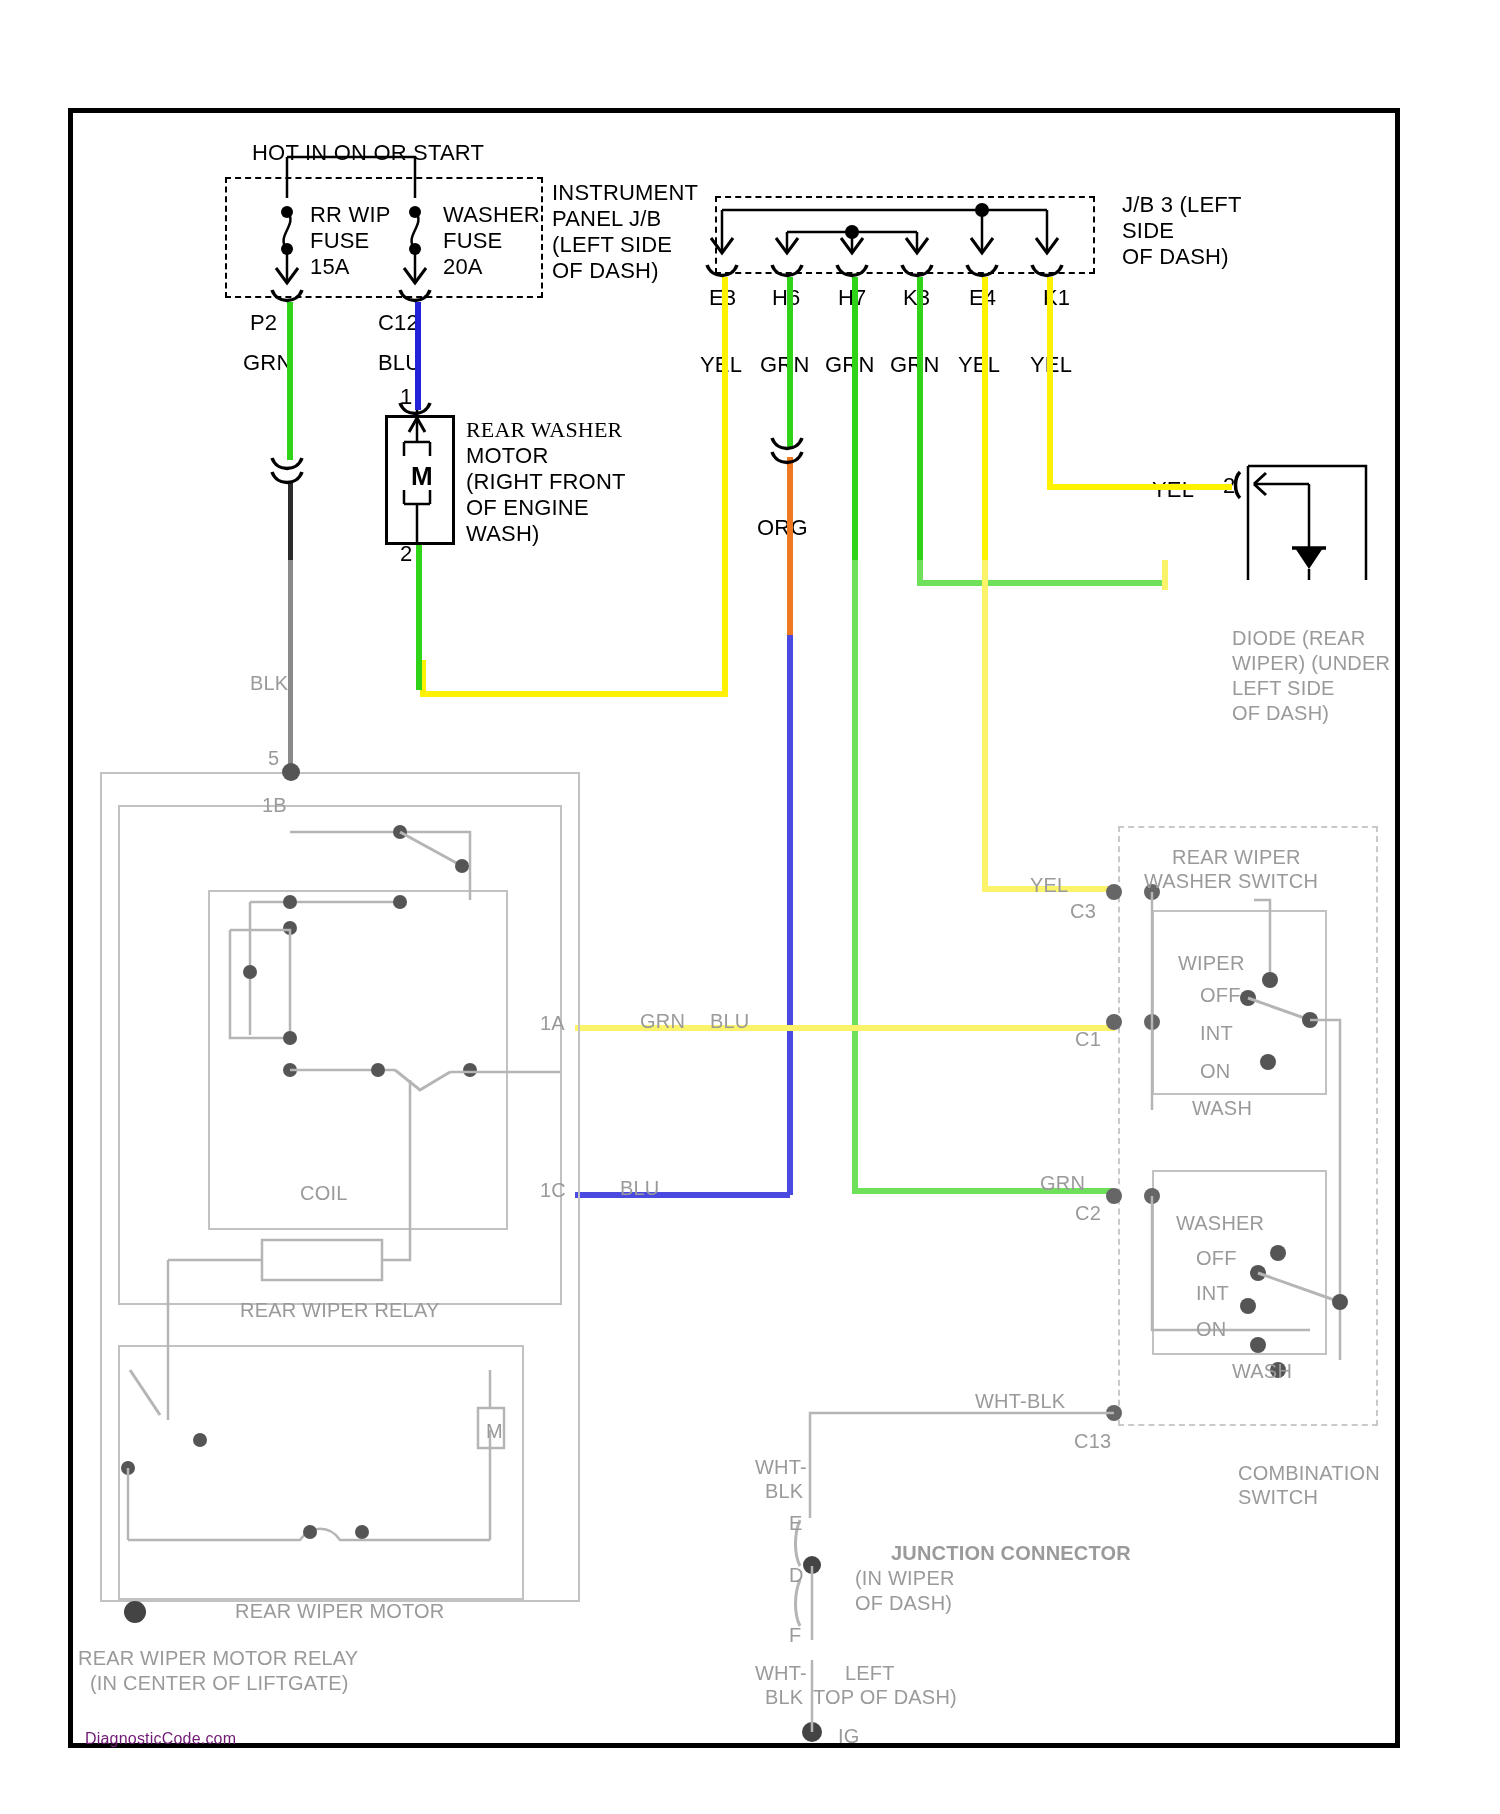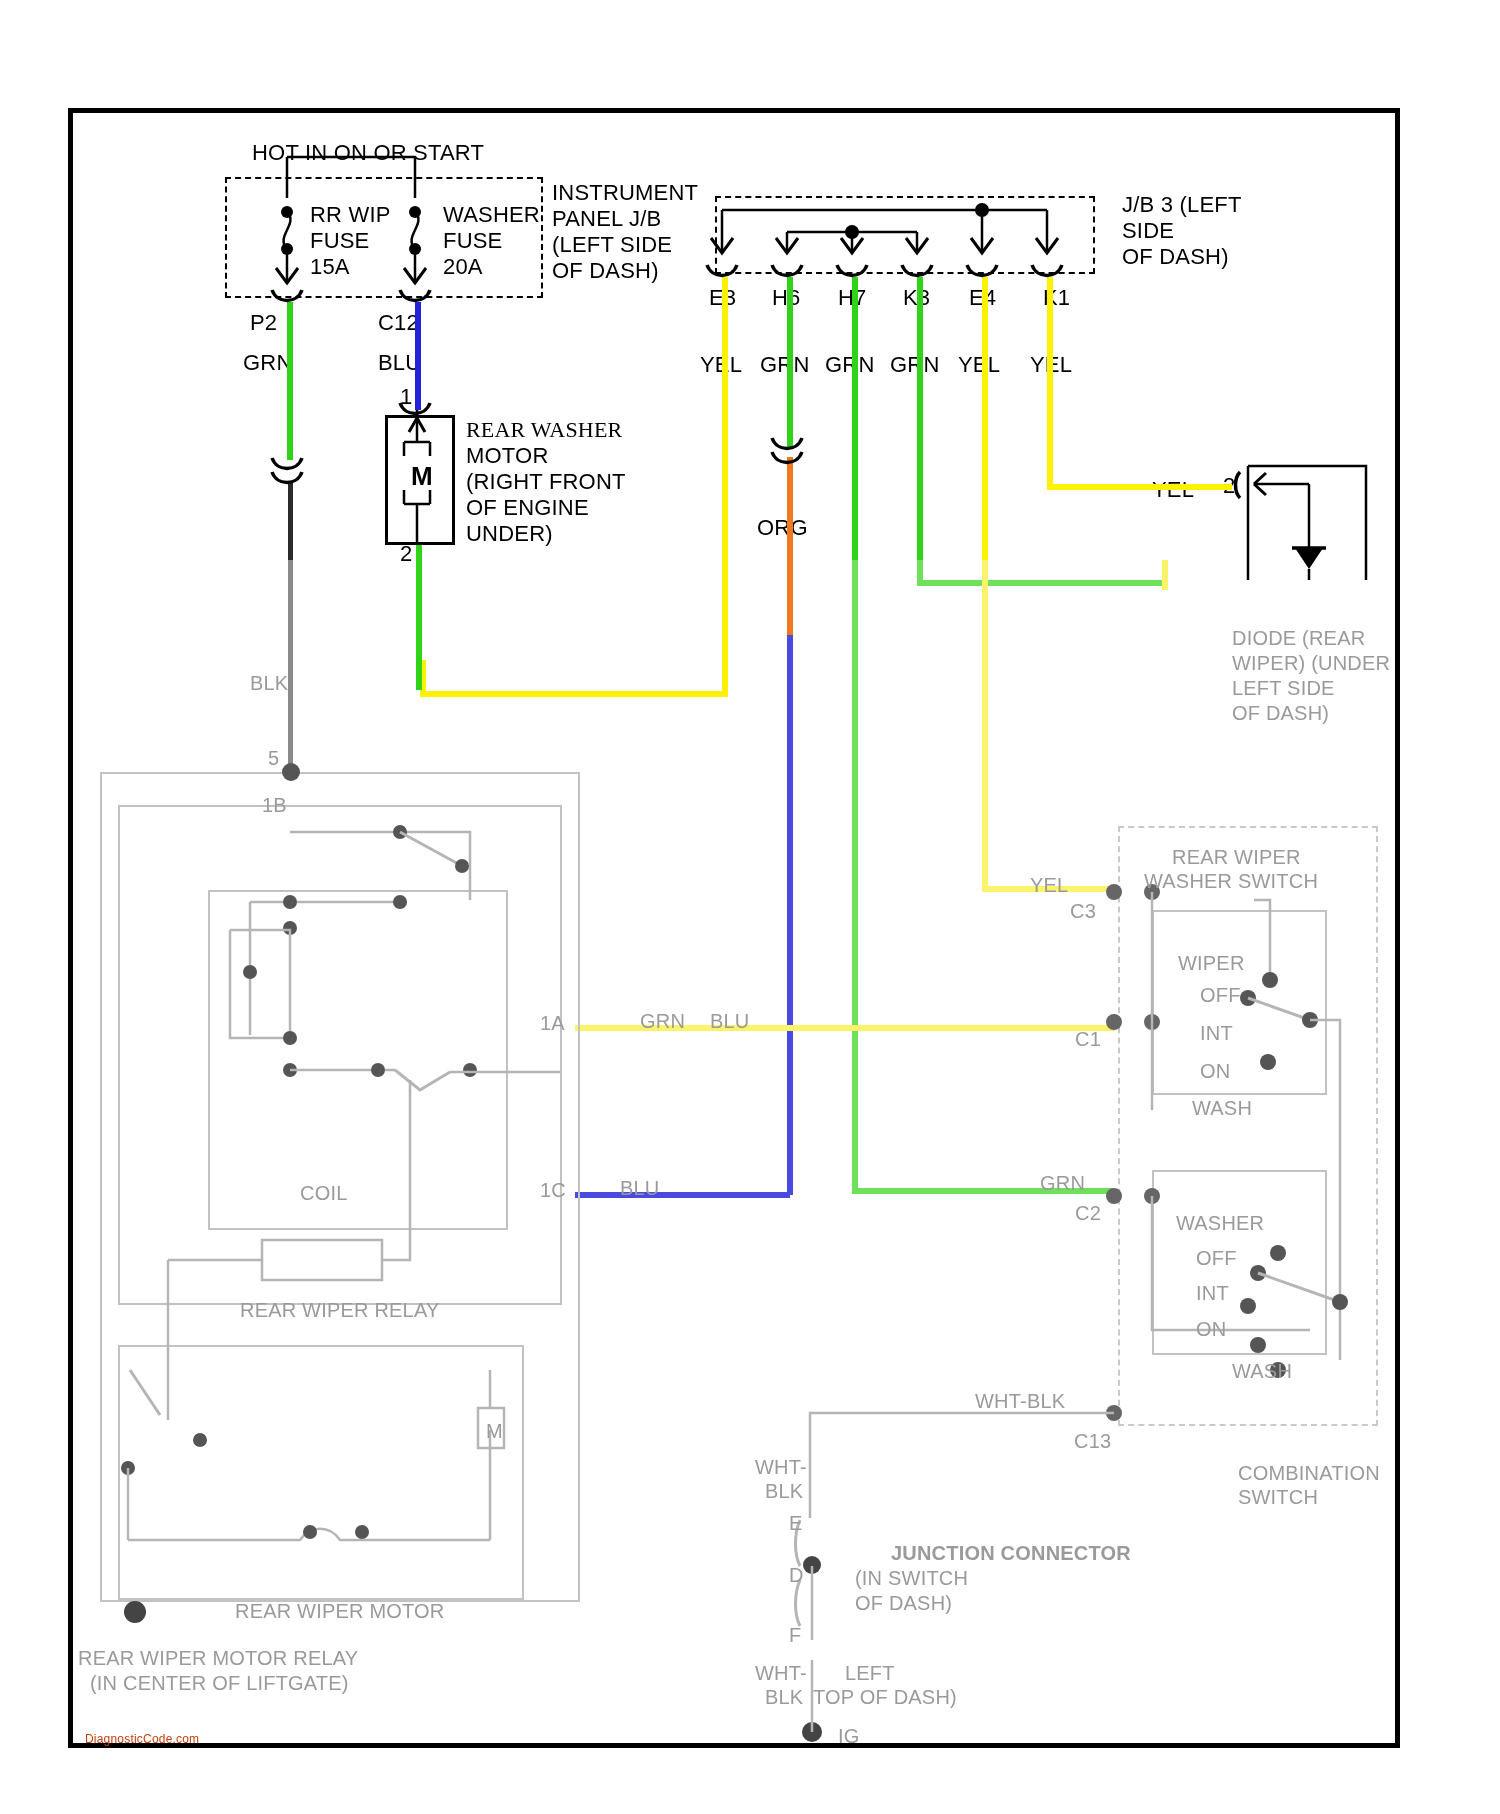--- a/index.html
+++ b/index.html
@@ -73,21 +73,21 @@
   <div class="bline" style="left:452px;top:395px;width:3px;height:130px;"></div>
   <div class="bline" style="left:385px;top:395px;width:70px;height:3px;"></div>
   <div class="bline" style="left:385px;top:522px;width:70px;height:3px;"></div>
   <div class="txt" style="left:411px;top:443px;font-size:26px;font-weight:bold;">M</div>
   <div class="txt" style="left:400px;top:364px;">1</div>
   <div class="txt" style="left:400px;top:521px;">2</div>
   <div class="txt" style="left:466px;top:397px;font-family:Liberation Serif, serif;">REAR WASHER</div>
   <div class="txt" style="left:466px;top:423px;">MOTOR</div>
   <div class="txt" style="left:466px;top:449px;">(RIGHT FRONT</div>
   <div class="txt" style="left:466px;top:475px;">OF ENGINE</div>
-  <div class="txt" style="left:466px;top:501px;">UNDER)</div>
+  <div class="txt" style="left:466px;top:501px;">WASH)</div>
 
   <div class="txt" style="left:757px;top:495px;">ORG</div>
 
   <div class="txt" style="left:1152px;top:457px;">YEL</div>
   <div class="txt" style="left:1223px;top:453px;">2</div>
 
   <div class="txt sm faded" style="left:1232px;top:605px;">DIODE (REAR</div>
   <div class="txt sm faded" style="left:1232px;top:630px;">WIPER) (UNDER</div>
   <div class="txt sm faded" style="left:1232px;top:655px;">LEFT SIDE</div>
   <div class="txt sm faded" style="left:1232px;top:680px;">OF DASH)</div>
@@ -336,26 +336,26 @@
   </svg>
 
   <div class="txt sm faded" style="left:1238px;top:1440px;z-index:7;">COMBINATION</div>
   <div class="txt sm faded" style="left:1238px;top:1464px;z-index:7;">SWITCH</div>
   <div class="txt sm faded" style="left:975px;top:1368px;z-index:7;">WHT-BLK</div>
   <div class="txt sm faded" style="left:1074px;top:1408px;z-index:7;">C13</div>
 
   <div class="txt sm faded" style="left:755px;top:1434px;z-index:7;">WHT-</div>
   <div class="txt sm faded" style="left:765px;top:1458px;z-index:7;">BLK</div>
   <div class="txt sm faded" style="left:891px;top:1520px;z-index:7;font-weight:bold;">JUNCTION CONNECTOR</div>
-  <div class="txt sm faded" style="left:855px;top:1545px;z-index:7;">(IN SWITCH</div>
+  <div class="txt sm faded" style="left:855px;top:1545px;z-index:7;">(IN WIPER</div>
   <div class="txt sm faded" style="left:855px;top:1570px;z-index:7;">OF DASH)</div>
   <div class="txt sm faded" style="left:789px;top:1490px;z-index:7;">E</div>
   <div class="txt sm faded" style="left:789px;top:1542px;z-index:7;">D</div>
   <div class="txt sm faded" style="left:789px;top:1602px;z-index:7;">F</div>
   <div class="txt sm faded" style="left:755px;top:1640px;z-index:7;">WHT-</div>
   <div class="txt sm faded" style="left:765px;top:1664px;z-index:7;">BLK</div>
   <div class="txt sm faded" style="left:845px;top:1640px;z-index:7;">LEFT</div>
   <div class="txt sm faded" style="left:813px;top:1664px;z-index:7;">TOP OF DASH)</div>
   <div class="txt sm faded" style="left:838px;top:1703px;z-index:7;">IG</div>
 
-  <div class="txt sm faded" style="left:85px;top:1706px;font-size:12px;color:#c2410c;z-index:70;">DiagnosticCode.com</div>
+  <div class="txt sm faded" style="left:85px;top:1706px;font-size:16px;color:#701a75;z-index:70;">DiagnosticCode.com</div>
 
 </div>
 
 </body></html>

